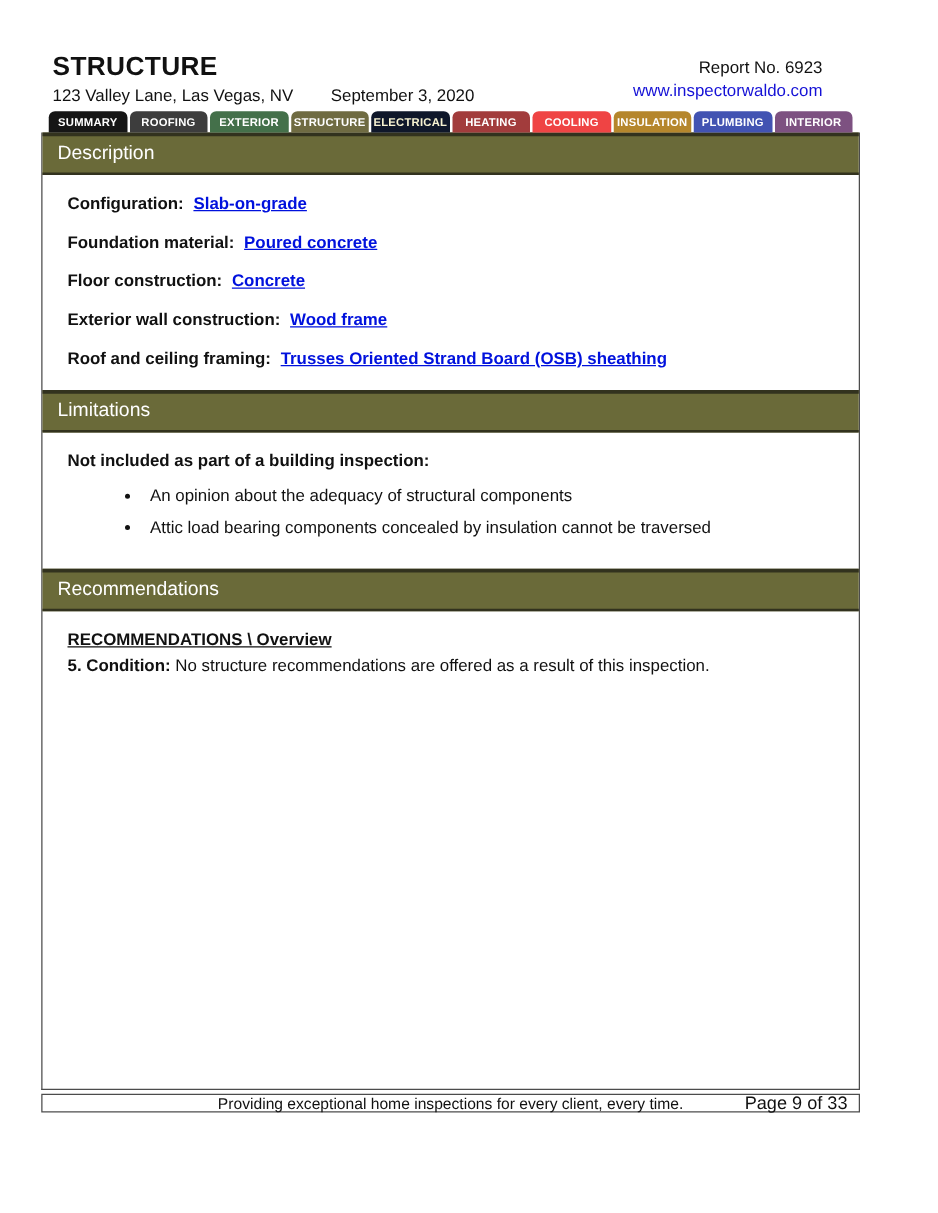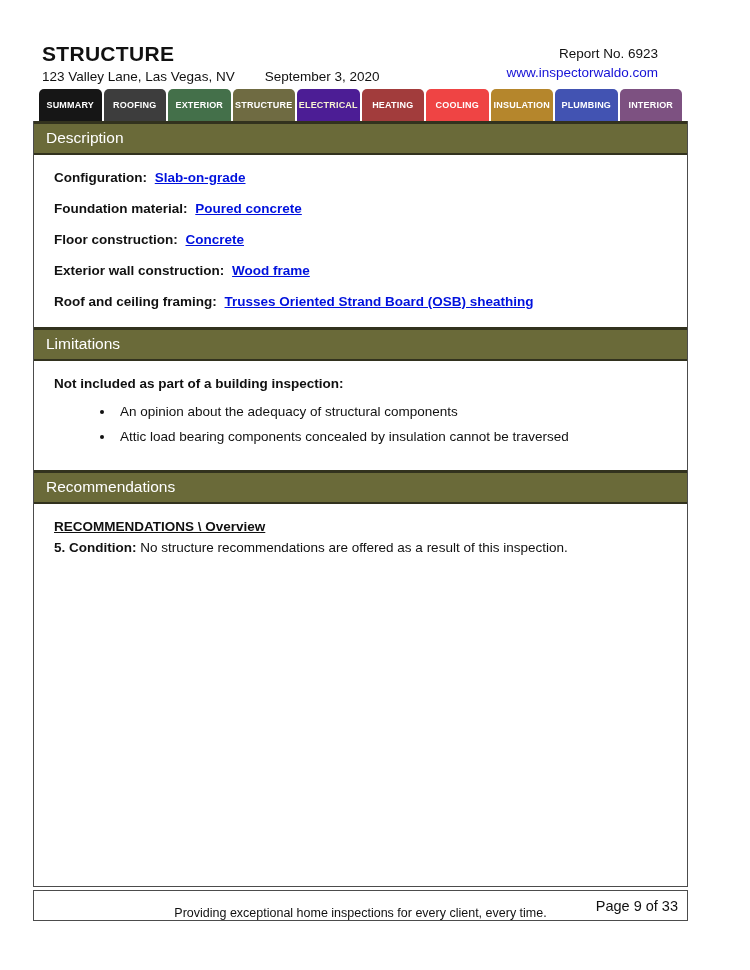--- a/index.html
+++ b/index.html
@@ -9,21 +9,21 @@
 
   
   .report-header { display: flex; justify-content: space-between; align-items: flex-start; }
   .page-title { font-size: 21px; font-weight: bold; letter-spacing: 0.3px; padding-left: 9px; }
   .addr-line { display: flex; gap: 30px; font-size: 13.5px; margin-top: 3px; padding-left: 9px; }
   .header-right { text-align: right; padding-right: 30px; padding-top: 4px; }
   .report-no { font-size: 13.5px; margin-bottom: 4px; }
   .website { font-size: 13.5px; color: #1511d6; cursor: pointer; }
 
   
-  .tabs { display: flex; gap: 2px; height: 32px; margin: 5px 6px 0 6px; }
+  .tabs { display: flex; gap: 2px; height: 17px; margin: 5px 6px 0 6px; }
   .tab { flex: 1; border-radius: 5px 5px 0 0; color: #fff; font-size: 9px; font-weight: bold;
          display: flex; align-items: center; justify-content: center; letter-spacing: 0.2px;
          cursor: pointer; white-space: nowrap; overflow: hidden; }
 
   
   .report-body { border-left: 1px solid #4c4c4c; border-right: 1px solid #4c4c4c;
                  border-bottom: 1px solid #4c4c4c; }
   .section-header { background: #6a6a39; color: #fff; font-size: 15.5px; padding: 5px 12px 6px;
                     border-top: 3px solid #32321e; border-bottom: 2px solid #32321e; }
 
@@ -36,22 +36,22 @@
   .lim-intro { font-size: 13.5px; font-weight: bold; margin-bottom: 10px; }
   .lim-body ul { margin: 12px; padding-left: 49px; }
   .lim-body li { font-size: 13.5px; margin-bottom: 8px; padding-left: 5px; line-height: 17px; }
 
   .rec-body { padding: 15px 20px; height: 382px; }
   .rec-subheading { font-size: 13.5px; font-weight: bold; text-decoration: underline; margin-bottom: 6px; }
   .rec-line { font-size: 13.5px; line-height: 16px; }
   .rec-line .bold { font-weight: bold; }
 
   
-  .footer-bar { margin-top: 3px; border: 1px solid #4c4c4c; height: 31px; position: relative;
-                display: flex; align-items: flex-end; justify-content: center; }
+  .footer-bar { margin-top: 3px; border: 1px solid #4c4c4c; height: 15px; position: relative;
+                display: flex; align-items: flex-start; justify-content: center; }
   .footer-tagline { font-size: 12.5px; }
   .footer-page { position: absolute; right: 9px; top: 50%; transform: translateY(-50%); font-size: 14.5px; }
 </style>
 </head>
 <body>
 
 <div class="sheet">
 
   <div class="report-header">
     <div>
@@ -65,21 +65,21 @@
       <div class="report-no">Report No. 6923</div>
       <div class="website">www.inspectorwaldo.com</div>
     </div>
   </div>
 
   <div class="tabs">
     <div class="tab" style="background: rgb(22, 22, 22); color: rgb(255, 255, 255);">SUMMARY</div>
     <div class="tab" style="background: rgb(61, 61, 61); color: rgb(255, 255, 255);">ROOFING</div>
     <div class="tab" style="background: rgb(68, 112, 74); color: rgb(255, 255, 255);">EXTERIOR</div>
     <div class="tab" style="background: rgb(111, 107, 66); color: rgb(255, 255, 255);">STRUCTURE</div>
-    <div class="tab" style="background: #4c1d95; color: rgb(247, 243, 210);">ELECTRICAL</div>
+    <div class="tab" style="background: #0f172a; color: rgb(247, 243, 210);">ELECTRICAL</div>
     <div class="tab" style="background: rgb(162, 60, 60); color: rgb(255, 255, 255);">HEATING</div>
     <div class="tab" style="background: #ef4444; color: rgb(255, 255, 255);">COOLING</div>
     <div class="tab" style="background: rgb(181, 134, 44); color: rgb(255, 255, 255);">INSULATION</div>
     <div class="tab" style="background: rgb(66, 83, 178); color: rgb(255, 255, 255);">PLUMBING</div>
     <div class="tab" style="background: rgb(125, 81, 129); color: rgb(255, 255, 255);">INTERIOR</div>
   </div>
 
   <div class="report-body">
 
     <div class="section-header">Description</div>

